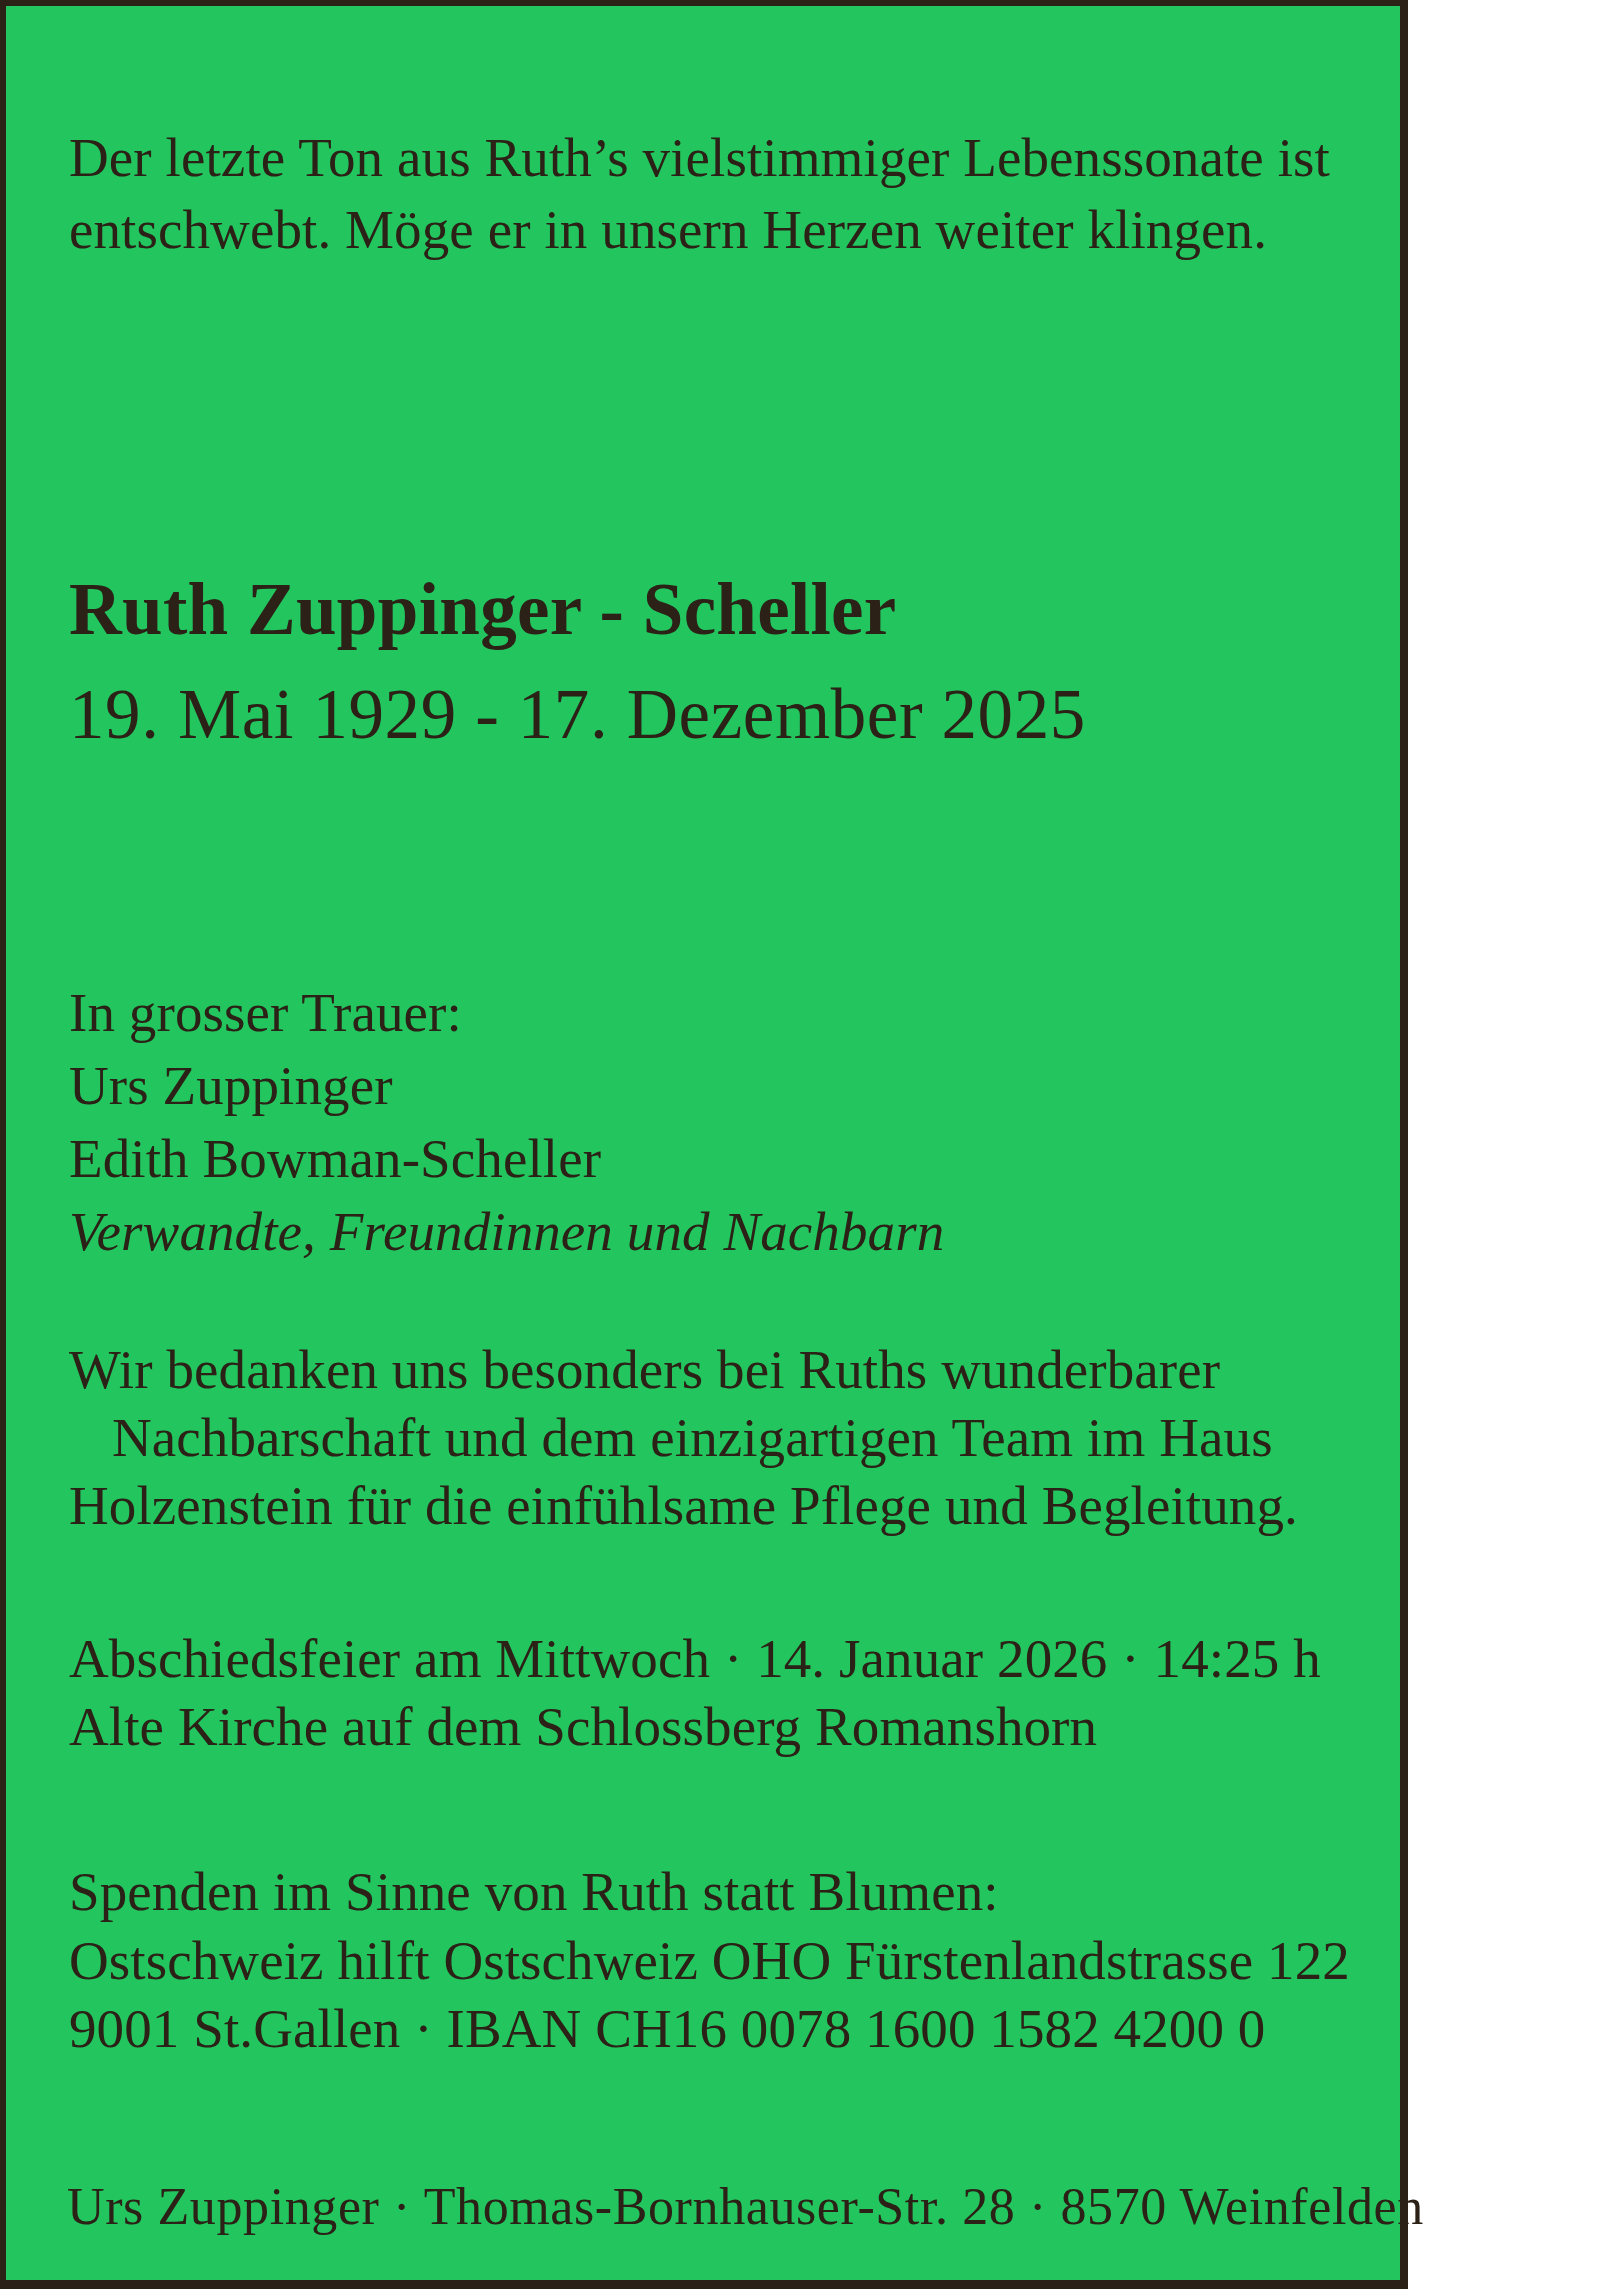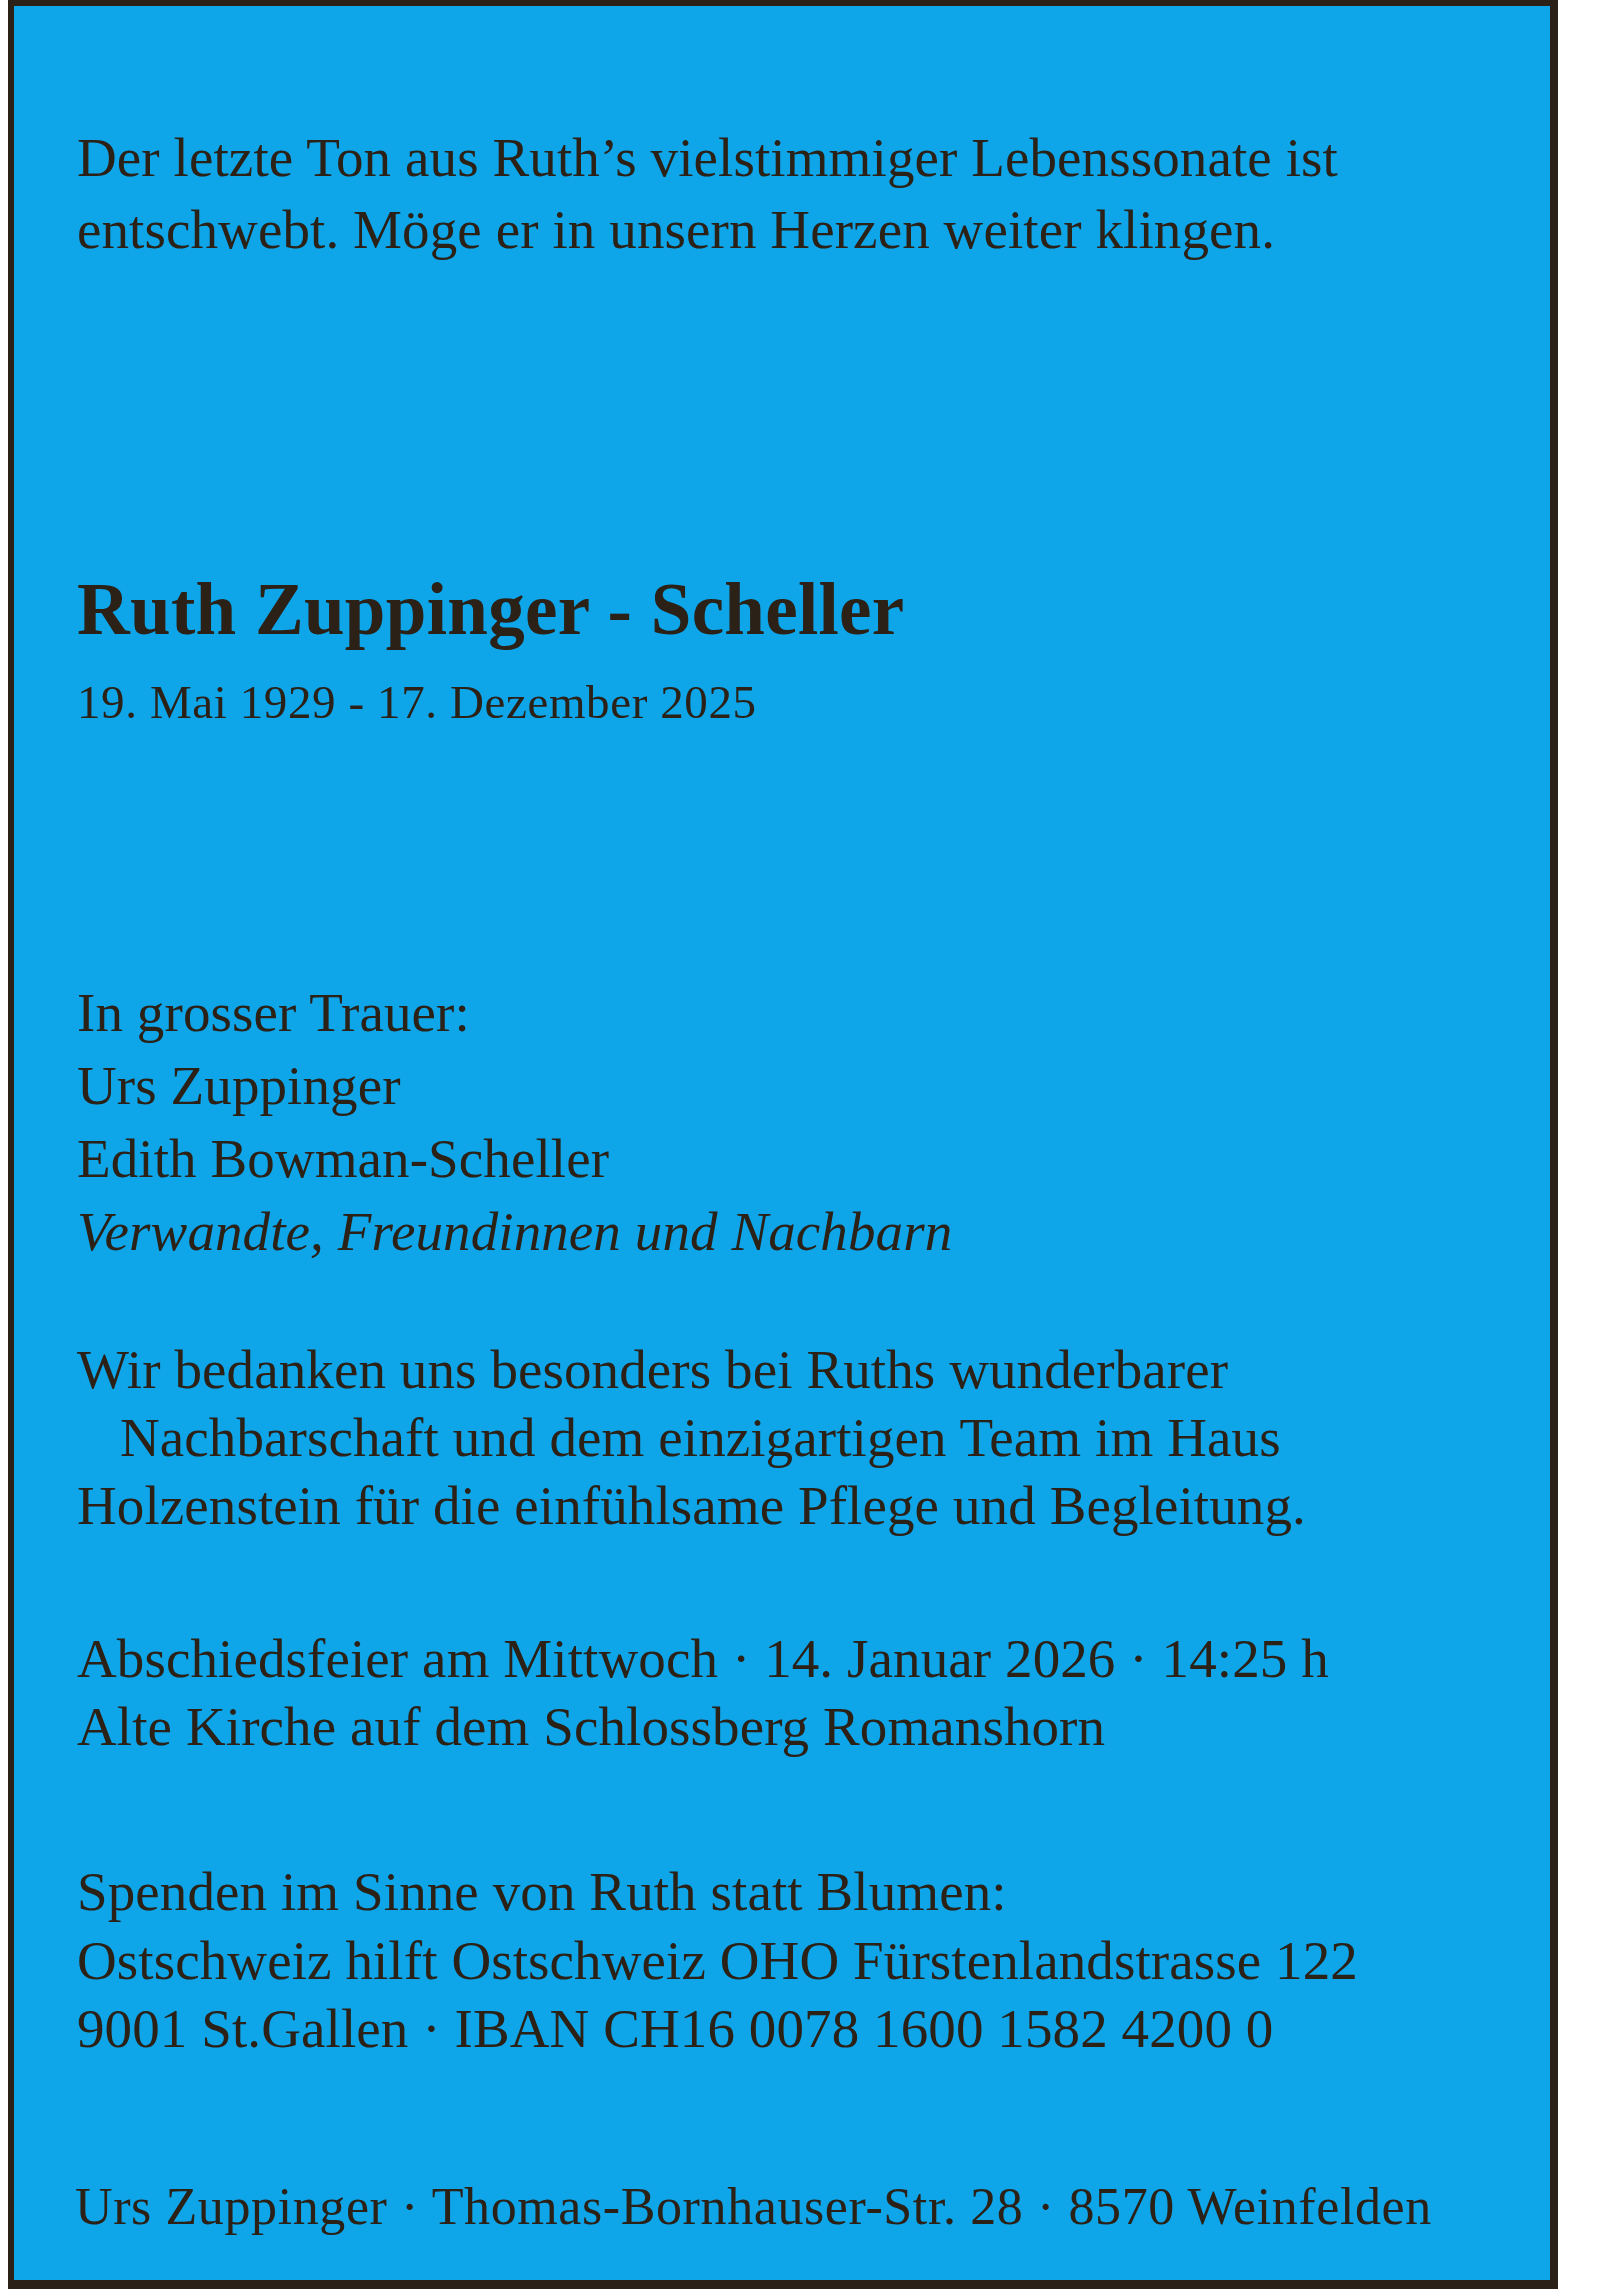--- a/index.html
+++ b/index.html
@@ -10,48 +10,48 @@
     body {
       width: 1610px;
       height: 2289px;
       position: relative;
       overflow: hidden;
       font-family: "Liberation Serif", "DejaVu Serif", serif;
       color: #2b2117;
     }
     .frame {
       position: absolute;
-      left: 8px;
+      left: 0;
       top: 0;
-      width: 1550px;
+      width: 1408px;
       height: 2289px;
       box-sizing: border-box;
       border-top: 6.9px solid #2b2117;
       border-left: 6.9px solid #2b2117;
       border-right: 8.9px solid #2b2117;
       border-bottom: 9.9px solid #2b2117;
-      background: #0ea5e9;
+      background: #22c55e;
     }
     .line {
       position: absolute;
       left: 63px;
       white-space: nowrap;
       line-height: 1;
       margin: 0;
     }
     .body-text {
       font-size: 55px;
       letter-spacing: 0.1px;
     }
     .title {
       font-size: 73px;
       letter-spacing: 0.3px;
     }
     .dates {
-      font-size: 47px;
+      font-size: 71px;
       letter-spacing: 0.6px;
     }
     .footer-text {
       font-size: 52px;
       letter-spacing: 0.6px;
       left: 61px;
       margin-top: 37px;
     }
   </style>
 </head>

